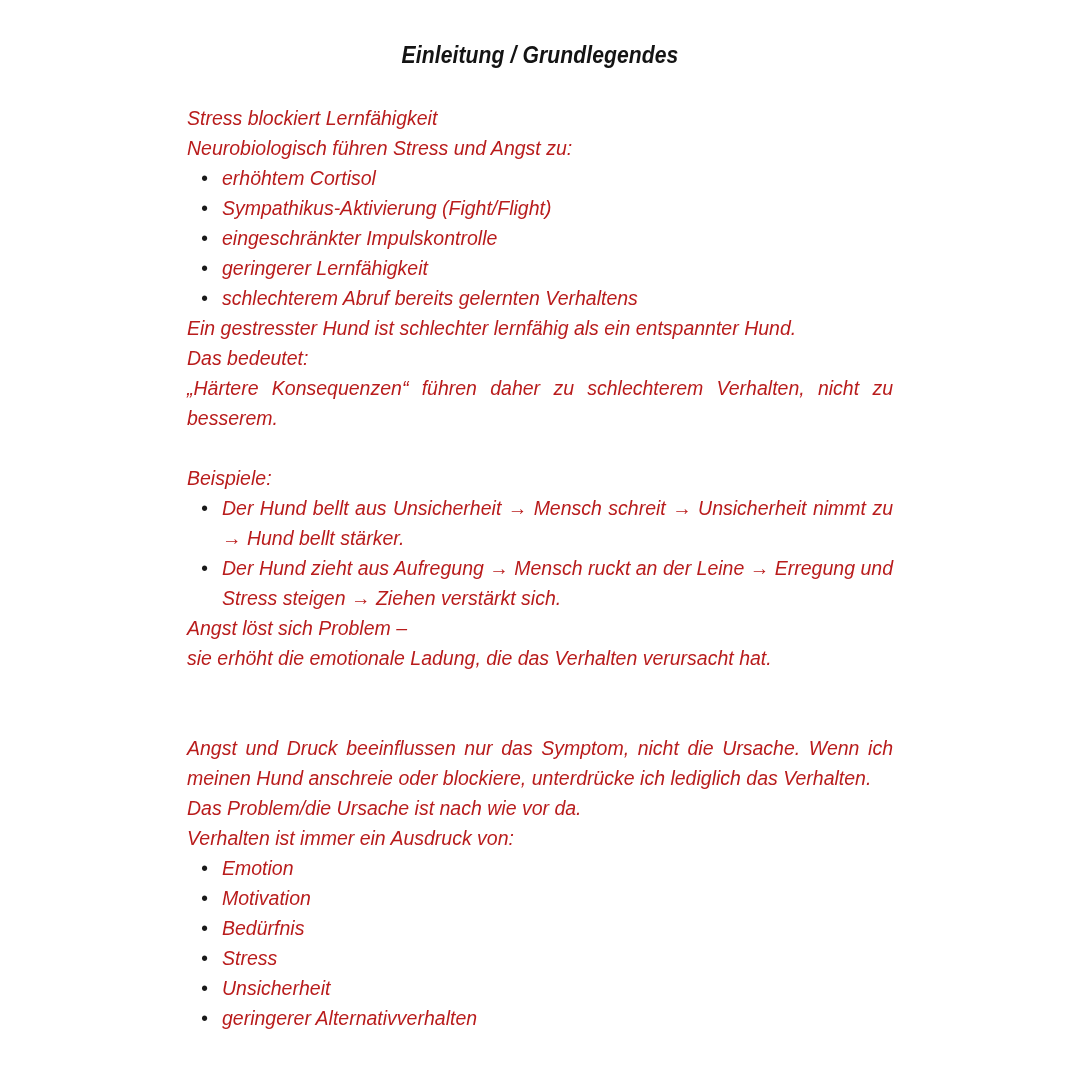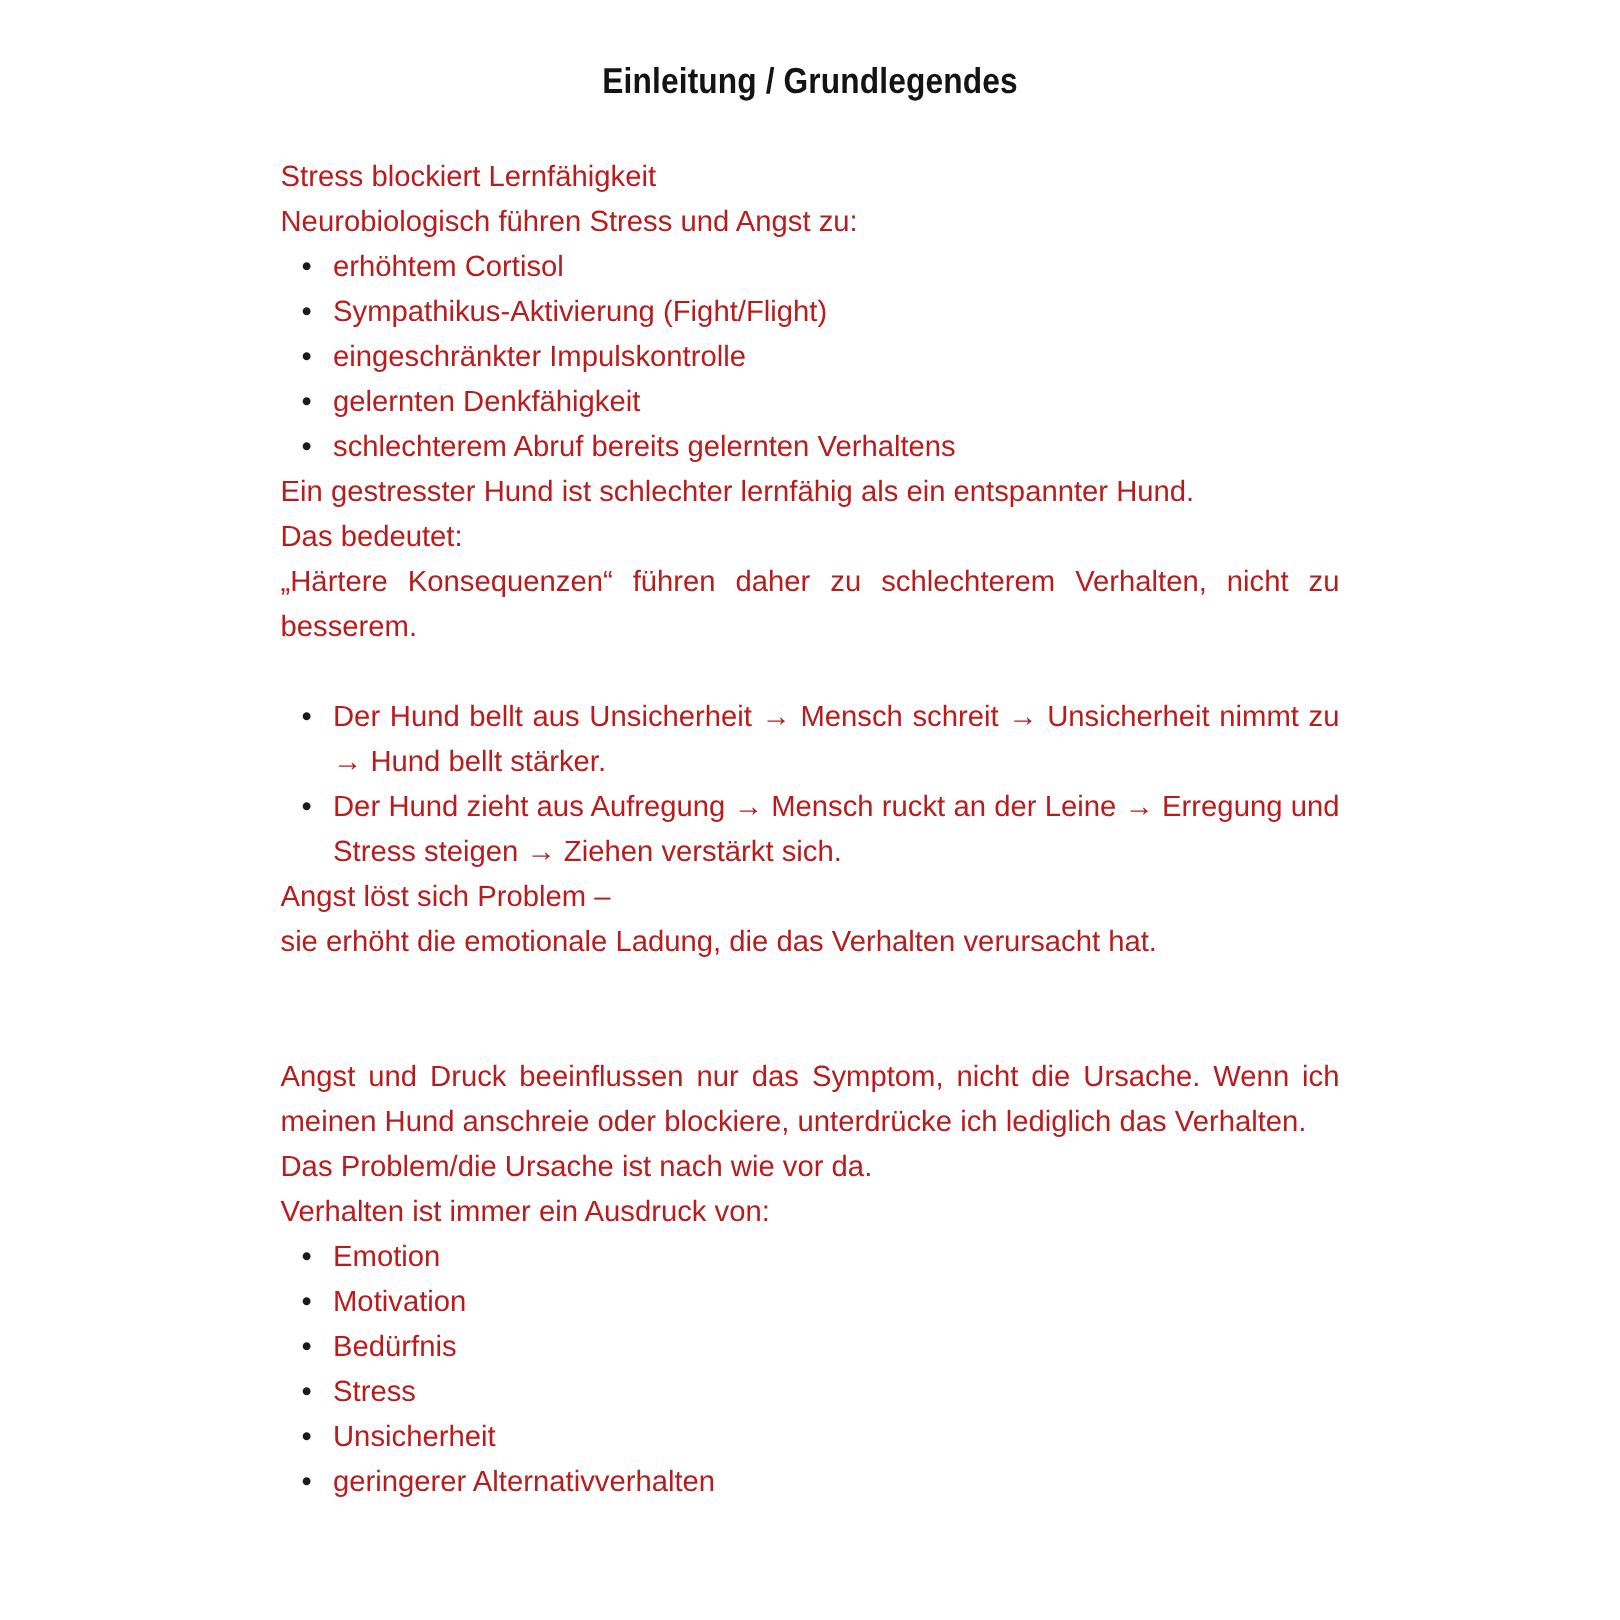--- a/index.html
+++ b/index.html
@@ -14,20 +14,21 @@
     font-family: "Liberation Sans", "DejaVu Sans", sans-serif;
     color: #1a1a1a;
     -webkit-font-smoothing: antialiased;
     overflow: hidden;
   }
   .page {
     position: relative;
     width: 1000px;
     height: 1080px;
     box-sizing: border-box;
+    font-style: italic;
   }
   .doc-title {
     position: absolute;
     top: 24px;
     left: 0;
     width: 1080px;
     text-align: center;
     font-size: 24px;
     font-weight: bold;
     letter-spacing: 0.1px;
@@ -112,35 +113,36 @@
         <li>
           <span class="dot">•</span>
           <span class="bullet-text">Sympathikus-Aktivierung (Fight/Flight)</span>
         </li>
         <li>
           <span class="dot">•</span>
           <span class="bullet-text">eingeschränkter Impulskontrolle</span>
         </li>
         <li>
           <span class="dot">•</span>
-          <span class="bullet-text">gelernten Denkfähigkeit</span>
+          <span class="bullet-text">geringerer Lernfähigkeit</span>
         </li>
         <li>
           <span class="dot">•</span>
           <span class="bullet-text">schlechterem Abruf bereits gelernten Verhaltens</span>
         </li>
       </ul>
       <p class="line">Ein gestresster Hund ist schlechter lernfähig als ein entspannter Hund.</p>
       <p class="line">Das bedeutet:</p>
       <p class="para">„Härtere Konsequenzen“ führen daher zu schlechterem Verhalten, nicht zu besserem.</p>
     </div>
 
     <div class="spacer-1"></div>
 
     <div class="block">
+      <p class="line">Beispiele:</p>
       <ul class="bullets wrap">
         <li>
           <span class="dot">•</span>
           <span class="bullet-text">Der Hund bellt aus Unsicherheit → Mensch schreit → Unsicherheit nimmt zu → Hund bellt stärker.</span>
         </li>
         <li>
           <span class="dot">•</span>
           <span class="bullet-text">Der Hund zieht aus Aufregung → Mensch ruckt an der Leine → Erregung und Stress steigen → Ziehen verstärkt sich.</span>
         </li>
       </ul>

